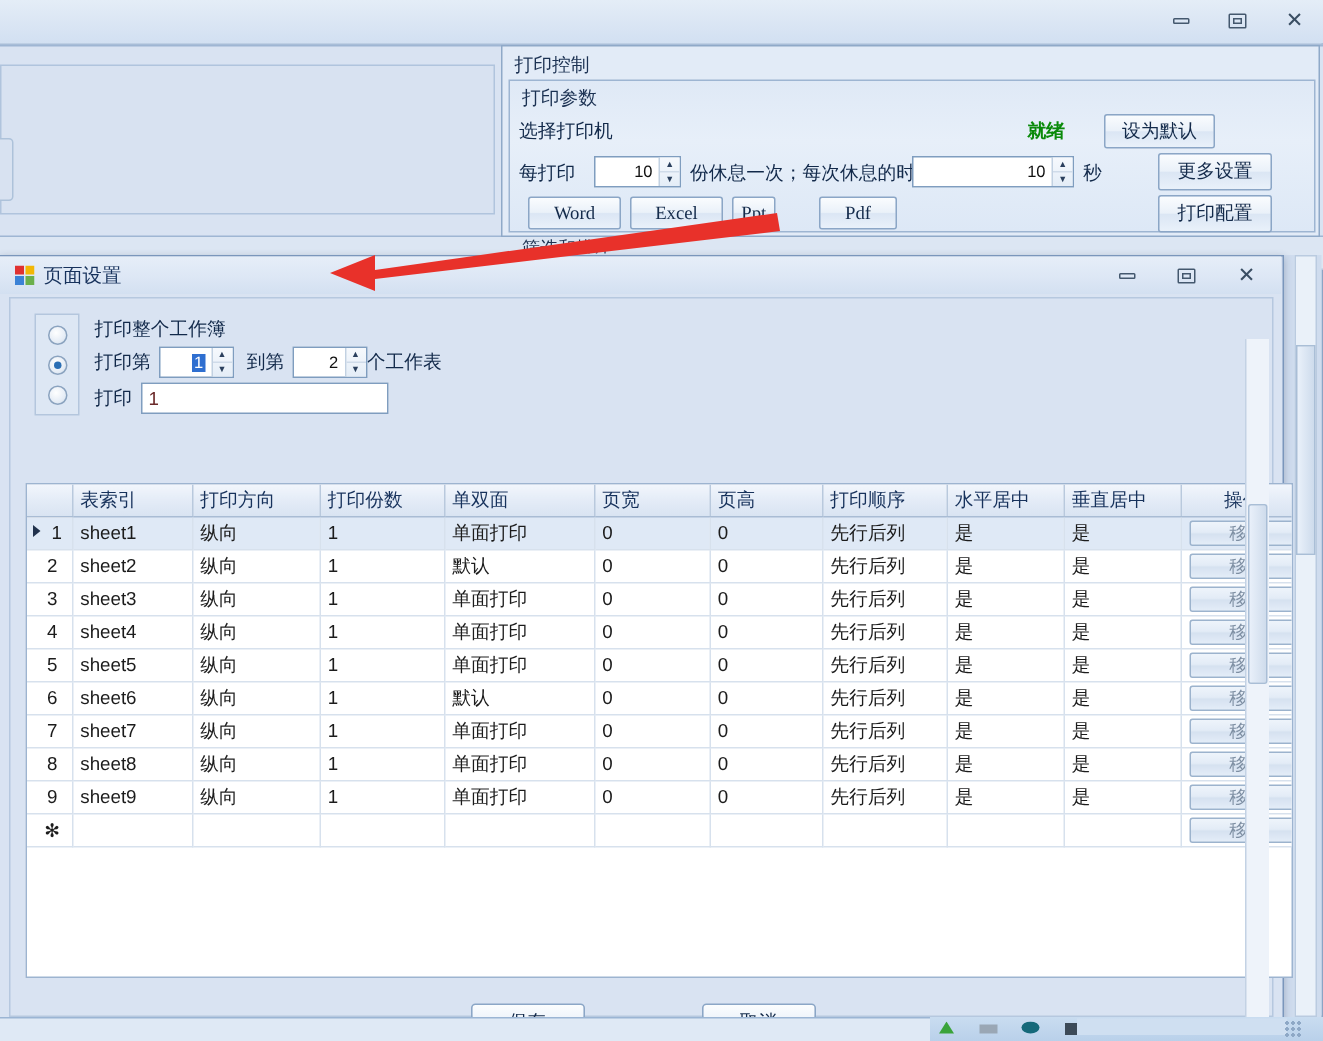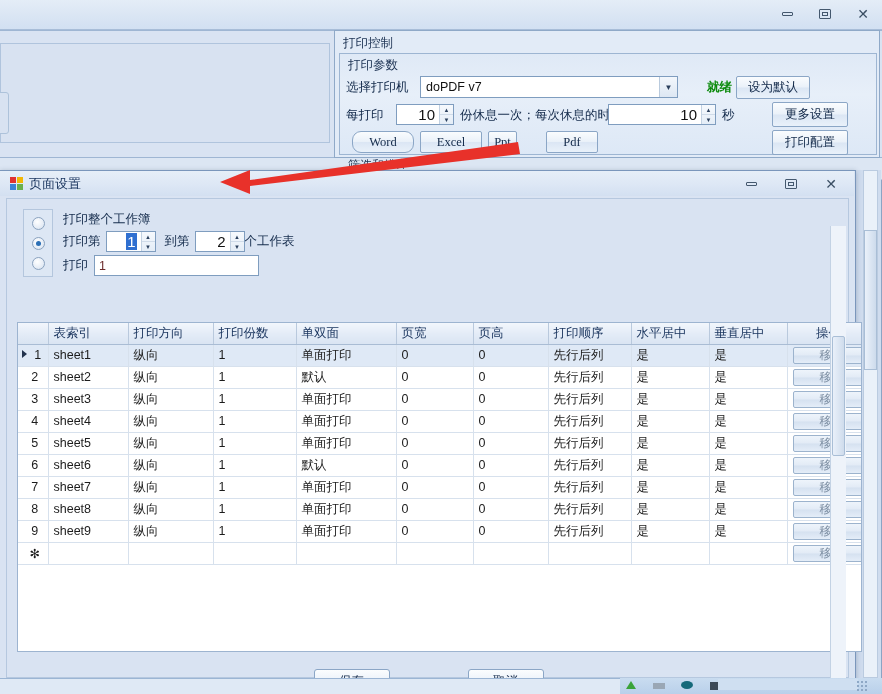--- a/index.html
+++ b/index.html
@@ -191,21 +191,21 @@
     height: 21px;
     border: 1px solid #7f9dbf;
     background: #fff;
     display: flex;
     align-items: stretch;
   }
   .spin .sval {
     flex: 1;
     text-align: right;
     padding-right: 4px;
-    font-size: 15px;
+    font-size: 11px;
     color: #111;
     display: flex; align-items: center; justify-content: flex-end;
   }
   .spin .sbtns {
     width: 14px;
     border-left: 1px solid #c2d1e2;
     display: flex; flex-direction: column;
     background: linear-gradient(to bottom,#f6f9fd,#e4edf7);
   }
   .spin .sbtns div {
@@ -520,25 +520,21 @@
     <div class="bg-bottom-strip"></div>
     <div class="bg-cut-text">筛选和排序</div>
 
     <div class="print-group">
       <div class="grp-title">打印控制</div>
 
       <div class="print-params">
         <div class="pp-title">打印参数</div>
 
         <div class="row-lbl" style="left:6px; top:25px;">选择打印机</div>
-        <div class="combo" style="left:80px; top:22px; width:258px;">
-          <span class="cval">doPDF v7</span>
-          <span class="carrow">▼</span>
-        </div>
-        <div class="ready-text" style="left:345px; top:25px;margin-left:22px;">就绪</div>
+        <div class="ready-text" style="left:345px; top:25px;">就绪</div>
         <div class="btn" style="left:396px; top:22px; width:74px; height:23px;">设为默认</div>
 
         <div class="row-lbl" style="left:6px; top:53px;">每打印</div>
         <div class="spin" style="left:56px; top:50px; width:58px;">
           <span class="sval">10</span>
           <span class="sbtns">
               <div>▲</div>
               <div>▼</div>
             </span>
         </div>
@@ -546,21 +542,21 @@
         <div class="spin" style="left:268px; top:50px; width:108px;">
           <span class="sval">10</span>
           <span class="sbtns">
               <div>▲</div>
               <div>▼</div>
             </span>
         </div>
         <div class="row-lbl" style="left:382px; top:53px;">秒</div>
         <div class="btn" style="left:432px; top:48px; width:76px; height:25px;">更多设置</div>
 
-        <div class="btn" style="left:12px; top:77px; width:62px; height:22px;border-radius:9px;">Word</div>
+        <div class="btn" style="left:12px; top:77px; width:62px; height:22px;">Word</div>
         <div class="btn" style="left:80px; top:77px; width:62px; height:22px;">Excel</div>
         <div class="btn" style="left:148px; top:77px; width:29px; height:22px;">Ppt</div>
         <div class="btn" style="left:206px; top:77px; width:52px; height:22px;">Pdf</div>
         <div class="btn" style="left:432px; top:76px; width:76px; height:25px;">打印配置</div>
       </div>
     </div>
 
     <div class="app-scroll">
       <div class="track"></div>
       <div class="thumb"></div>

